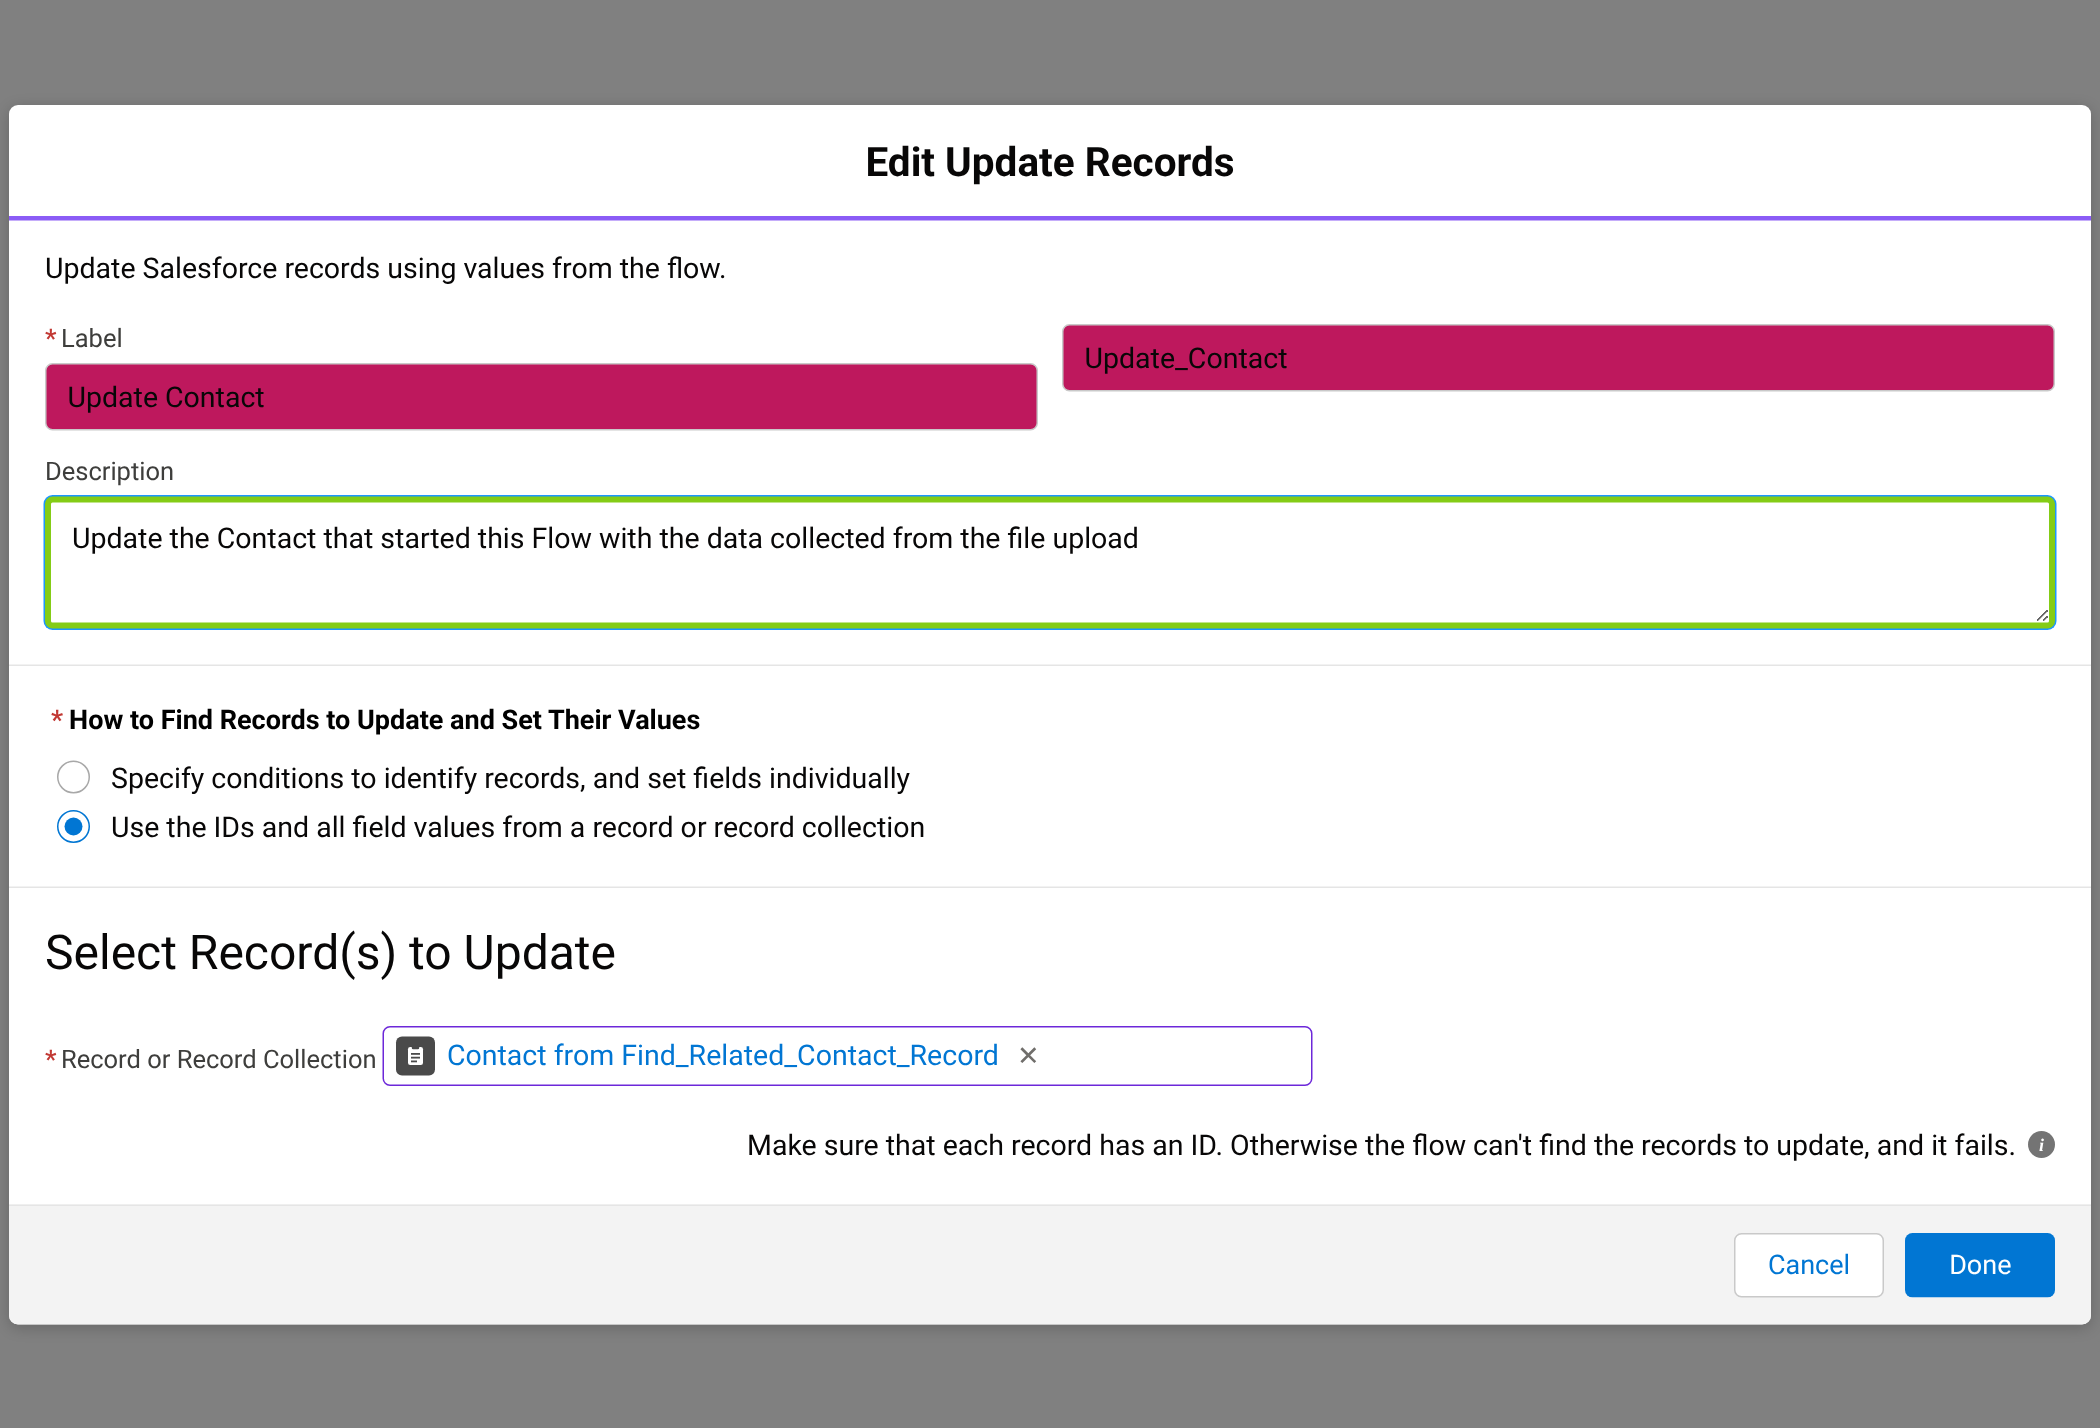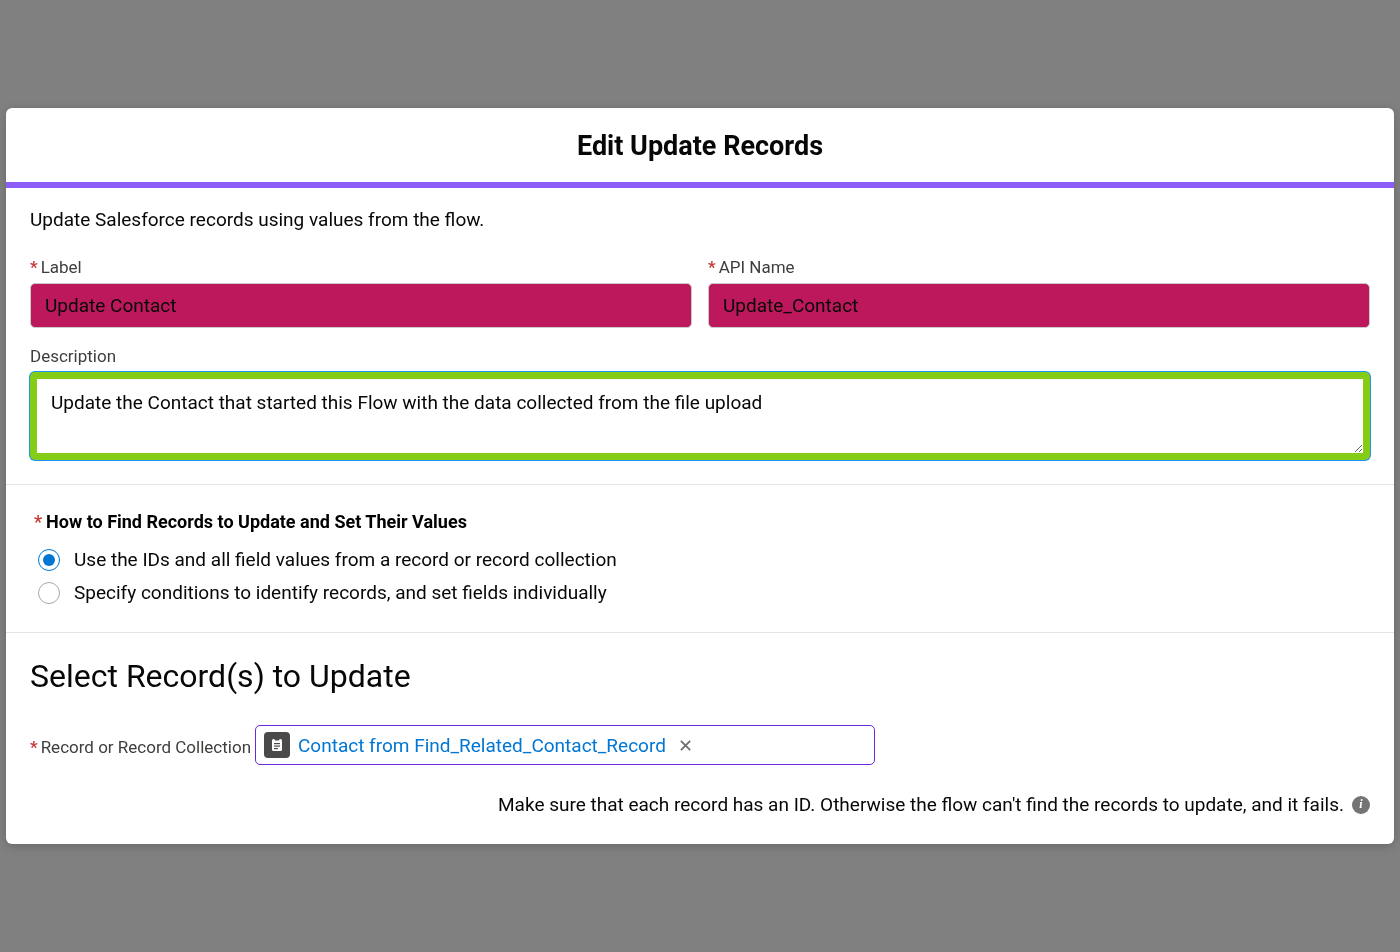--- a/index.html
+++ b/index.html
@@ -21,21 +21,21 @@
       width: 100%;
       max-width: 1388px;
       border-radius: 6px;
       overflow: hidden;
       display: flex;
       flex-direction: column;
       box-shadow: 0 2px 10px rgba(0,0,0,0.2);
     }
     .modal-header {
       padding: 22px 24px 20px;
-      border-bottom: 6px solid #8b5cf6;
+      border-bottom: 3px solid #8b5cf6;
       text-align: center;
     }
     .modal-title {
       font-size: 27px;
       font-weight: 700;
       color: #080707;
     }
     .modal-body {
       padding: 0;
     }
@@ -80,21 +80,21 @@
       border: 1px solid #c9c9c9;
       border-radius: 5px;
       background: #be185d;
       color: #080707;
       font-family: inherit;
     }
     .form-textarea {
       width: 100%;
       padding: 12px 14px;
       font-size: 19px;
-      border: 7px solid #84cc16;
+      border: 4px solid #84cc16;
       border-radius: 5px;
       background: #fff;
       color: #080707;
       font-family: inherit;
       resize: both;
       min-height: 88px;
       box-shadow: 0 0 0 1px #1b96ff;
       outline: none;
     }
     .section-heading {
@@ -256,43 +256,42 @@
 
     <div class="section">
       <p class="intro-text">Update Salesforce records using values from the flow.</p>
 
       <div class="form-row">
         <div class="form-group">
           <label class="form-label required">Label</label>
           <input type="text" class="form-input" value="Update Contact" style="">
         </div>
         <div class="form-group">
-          <label class="form-label required">API Name</label>
           <input type="text" class="form-input" value="Update_Contact" style="">
         </div>
       </div>
 
       <div class="form-group">
         <label class="form-label">Description</label>
         <textarea class="form-textarea" style="">Update the Contact that started this Flow with the data collected from the file upload</textarea>
       </div>
     </div>
 
     <div class="section section-findrecords">
       <div class="section-heading required">How to Find Records to Update and Set Their Values</div>
       <div class="radio-group">
+        <div class="radio-option">
+          <span class="radio-circle"></span>
+          <span class="radio-label">Specify conditions to identify records, and set fields individually</span>
+        </div>
         <div class="radio-option">
           <span class="radio-circle selected">
             <span class="radio-dot"></span>
           </span>
           <span class="radio-label">Use the IDs and all field values from a record or record collection</span>
-        </div>
-        <div class="radio-option">
-          <span class="radio-circle"></span>
-          <span class="radio-label">Specify conditions to identify records, and set fields individually</span>
         </div>
       </div>
     </div>
 
     <div class="section section-selectrecords">
       <h2 class="select-records-heading">Select Record(s) to Update</h2>
       <label class="form-label required">Record or Record Collection</label>
       <div class="pill-input" style="margin-top:6px;">
         <div class="pill">
           <span class="pill-icon">
@@ -309,13 +308,17 @@
         </div>
       </div>
       <div class="helper-text">
         <span>Make sure that each record has an ID. Otherwise the flow can't find the records to update, and it fails.</span>
         <span class="info-icon">i</span>
       </div>
     </div>
 
   </div>
 
+  <div class="modal-footer">
+    <button class="btn btn-secondary">Cancel</button>
+    <button class="btn btn-primary">Done</button>
+  </div>
 </div>
 
 </body></html>

